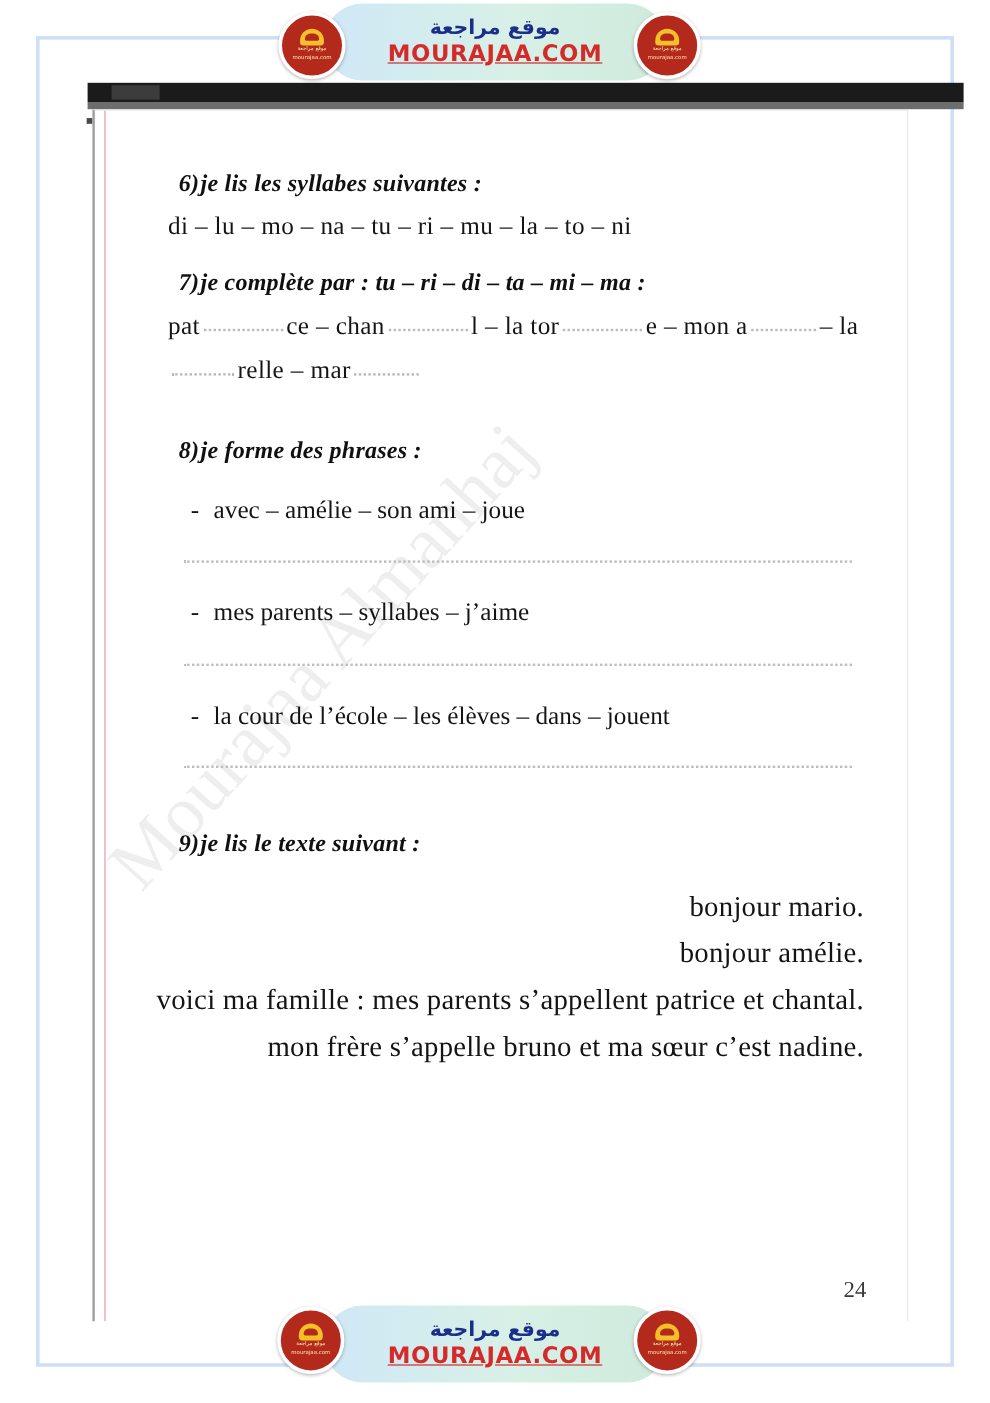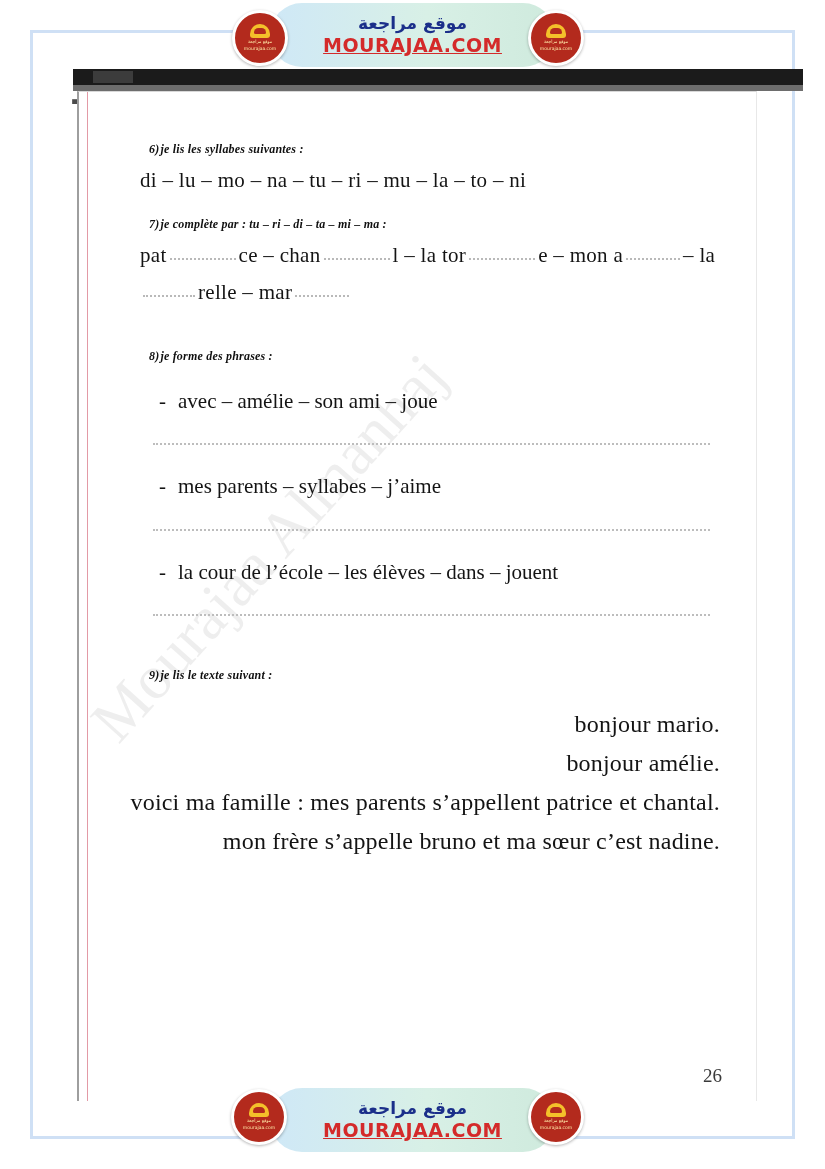--- a/index.html
+++ b/index.html
@@ -102,21 +102,21 @@
 
   
   .content {
     position: relative;
     padding: 50px 36px 0 44px;
     color: #141414;
   }
   .q-head {
     font-style: italic;
     font-weight: bold;
-    font-size: 12px;
+    font-size: 20px;
     margin: 0 0 8px 26px;
     color: #101010;
     letter-spacing: .2px;
   }
   .q-head .num { margin-right: 1px; }
   .body-line {
     font-size: 21px;
     margin: 0 0 6px 17px;
     line-height: 1.5;
     letter-spacing: .3px;
@@ -302,21 +302,21 @@
       </div>
 
       <div class="spacer-sm"></div>
 
       <p class="text-line">bonjour mario.</p>
       <p class="text-line">bonjour amélie.</p>
       <p class="text-line">voici ma famille : mes parents s’appellent patrice et chantal.</p>
       <p class="text-line">mon frère s’appelle bruno et ma sœur c’est nadine.</p>
     </div>
 
-    <div class="page-number">26</div>
+    <div class="page-number">24</div>
   </div>
 </div>
 
 <div class="banner banner-top">
   <div class="ar">موقع مراجعة</div>
   <div class="en">MOURAJAA.COM</div>
 </div>
 <div class="logo logo-tl">
   <div class="mark"></div>
   <div class="tiny">موقع مراجعة</div>

